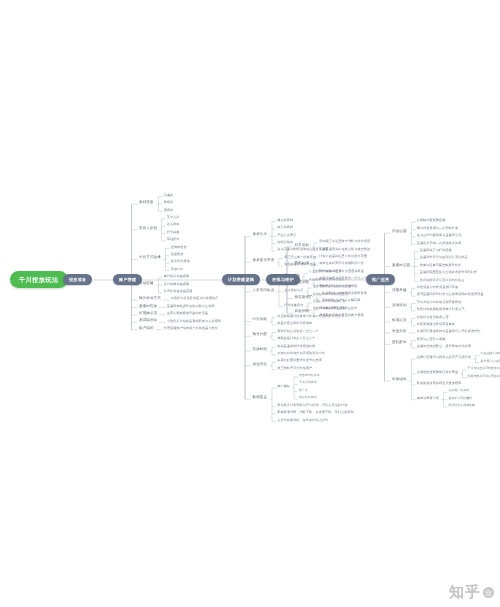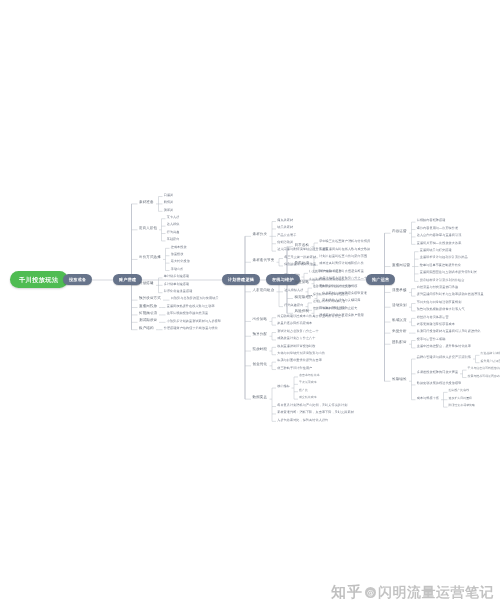--- a/index.html
+++ b/index.html
@@ -397,14 +397,13 @@
       <div class="node lvl3" title="成本与规模平衡" style="left: 415.5px; top: 396.132px;">成本与规模平衡</div>
       <div class="node lvl4" title="控制投产比底线" style="left: 447.5px; top: 388.732px;">控制投产比底线</div>
       <div class="node lvl4" title="逐步扩大日耗量级" style="left: 447.5px; top: 396.132px;">逐步扩大日耗量级</div>
       <div class="node lvl4" title="阶段性复盘调整策略" style="left: 447.5px; top: 403.532px;">阶段性复盘调整策略</div>
     </div>
 </div>
 
 <div id="watermark">
   <span class="zh">知乎</span>
   <span class="at">@</span>
-  <span class="handle">闪明流量运营笔记</span>
 </div>
 
 </body></html>

